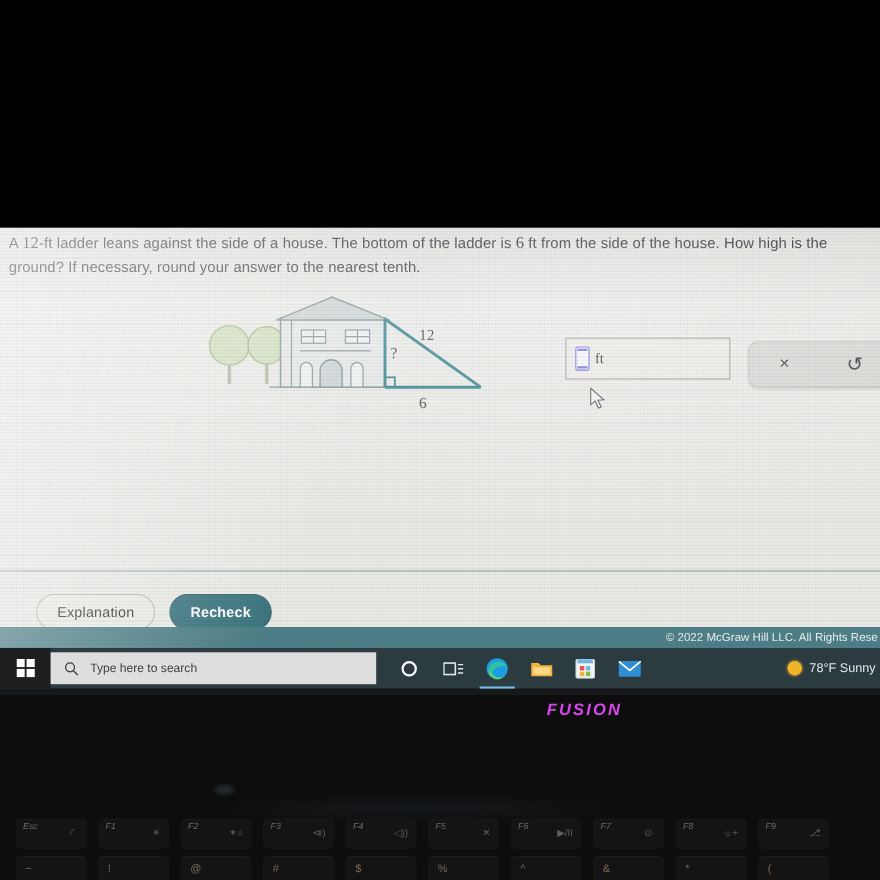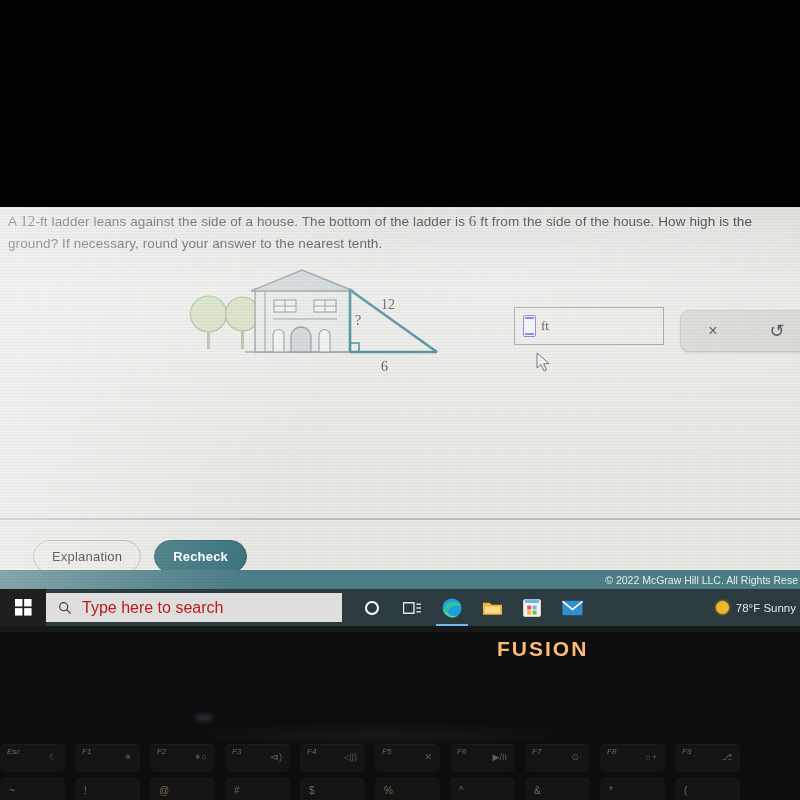--- a/index.html
+++ b/index.html
@@ -97,37 +97,37 @@
   
   .taskbar{
     position:absolute;left:0;top:589px;width:800px;height:37px;
     background:#2b3b40;display:flex;align-items:center;z-index:5;
   }
   .start{width:46px;height:37px;display:flex;align-items:center;justify-content:center;background:#1d1f20;}
   .searchbox{
     width:296px;height:29px;background:#dedede;display:flex;align-items:center;
     padding-left:12px;box-sizing:border-box;gap:10px;
   }
-  .searchbox .ph{font-size:16px;color:#b91c1c;}
+  .searchbox .ph{font-size:11px;color:#404040;}
   .tbicons{display:flex;align-items:center;gap:16px;padding-left:18px;}
   .tbicon{width:24px;height:24px;display:flex;align-items:center;justify-content:center;position:relative;}
   .tbicon.active:after{content:"";position:absolute;bottom:-6px;left:-4px;right:-4px;height:2px;background:#76b9e8;}
   .tray{margin-left:auto;display:flex;align-items:center;gap:7px;padding-right:4px;padding-left:28px;}
   .tray .wtxt{font-size:11.5px;color:#e4e8e9;white-space:nowrap;}
   .sun{width:13px;height:13px;border-radius:50%;background:#f0b429;box-shadow:0 0 3px #f0b429;}
 
   
   .body-lower{position:absolute;left:0;top:626px;width:800px;height:174px;background:#0d0d0e;overflow:hidden;}
   .hingebar{position:absolute;left:0;top:0;width:800px;height:6px;background:#17181a;}
   .brand{
-    position:absolute;left:497px;top:11px;font-size:21px;font-weight:bold;
-    color:#fdba74;letter-spacing:2px;font-family:"Liberation Sans",sans-serif;
+    position:absolute;left:497px;top:11px;font-size:15px;font-style:italic;font-weight:bold;
+    color:#d946ef;letter-spacing:2px;font-family:"Liberation Sans",sans-serif;
   }
   .keyboard{position:absolute;left:0;top:118px;width:800px;height:56px;}
-  .krow{position:absolute;left:0;width:800px;display:flex;gap:10px;box-sizing:border-box;}
+  .krow{position:absolute;left:0;width:800px;display:flex;gap:10px;padding-left:14px;box-sizing:border-box;}
   .krow.fn{top:0;}
   .krow.num{top:34px;}
   .key{
     width:65px;height:28px;background:#141415;border-radius:5px;position:relative;
     box-shadow:inset 0 1px 0 rgba(255,255,255,.035);
   }
   .key .lbl{position:absolute;left:7px;top:3px;font-size:8px;color:#6c6c6e;font-style:italic;}
   .key .gly{position:absolute;right:8px;top:8px;font-size:9px;color:#5d5d5f;}
   .key.num .lbl2{position:absolute;left:9px;top:7px;font-size:10px;color:#7a6a52;}
   .glow{

